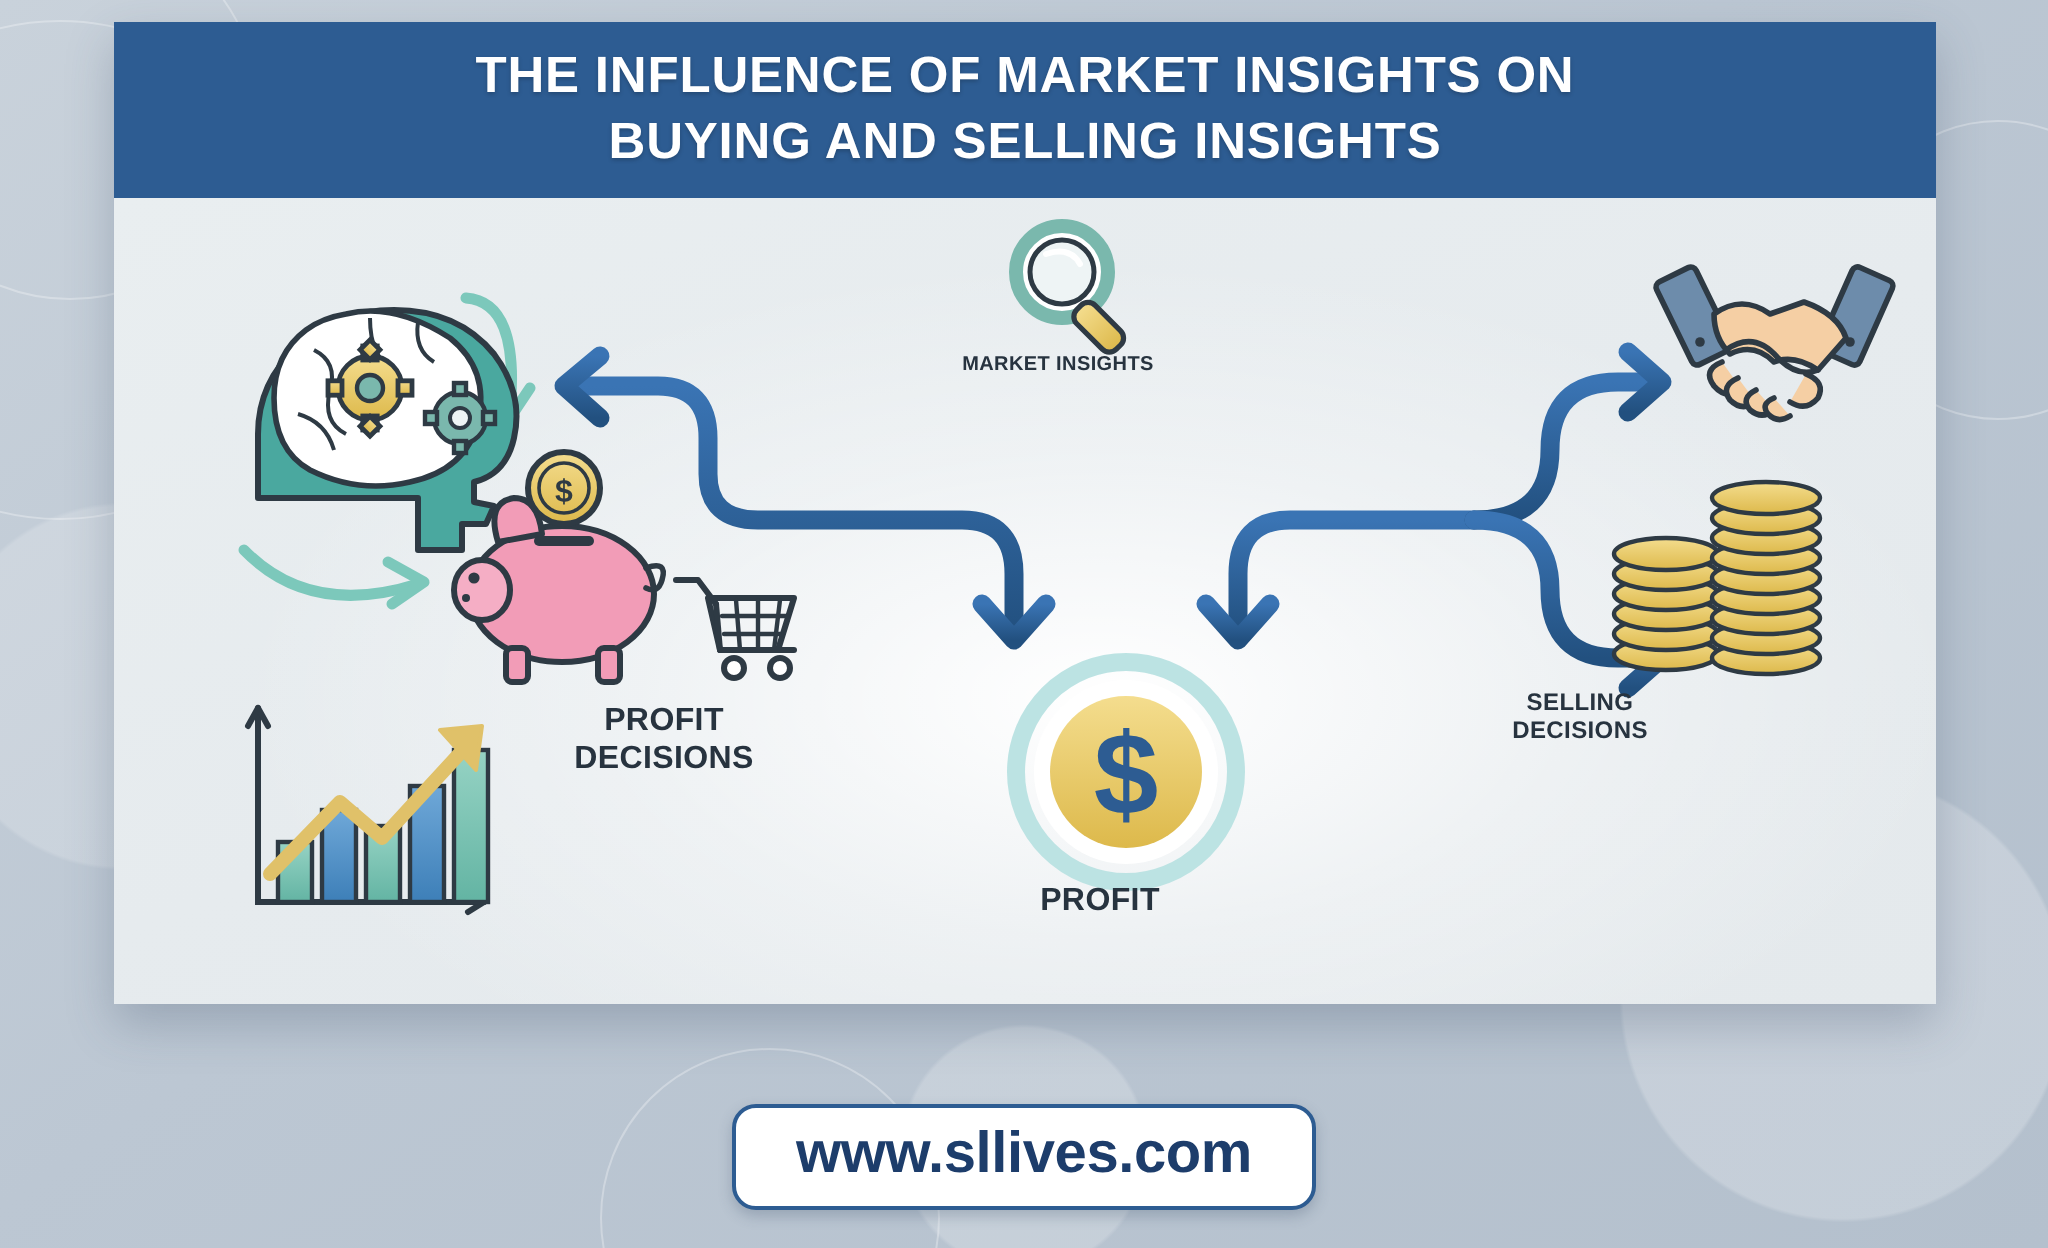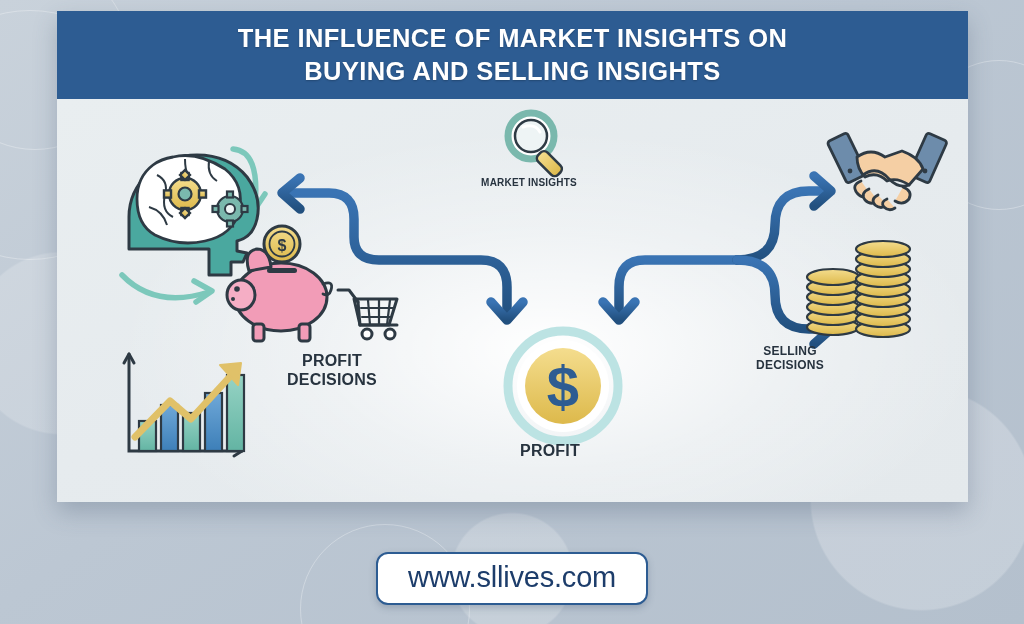--- a/index.html
+++ b/index.html
@@ -54,21 +54,21 @@
 
   
   .footer {
     position:absolute; left:0; right:0; top:552px; display:flex; justify-content:center;
   }
   .url-badge {
     background:#ffffff; border:2.5px solid #2d5c92; border-radius:12px;
     padding:7px 30px 9px; box-shadow:0 3px 7px rgba(55,75,100,.26);
   }
   .url-badge span {
-    color:#1d3d6b; font-size:29px; font-weight:normal; letter-spacing:-.2px;
+    color:#1d3d6b; font-size:29px; font-weight:bold; letter-spacing:-.2px;
   }
 </style>
 </head>
 <body>
 
 <div class="watermark wm1"></div>
 <div class="watermark wm2"></div>
 <div class="watermark wm3"></div>
 <div class="watermark wm4"></div>
 

